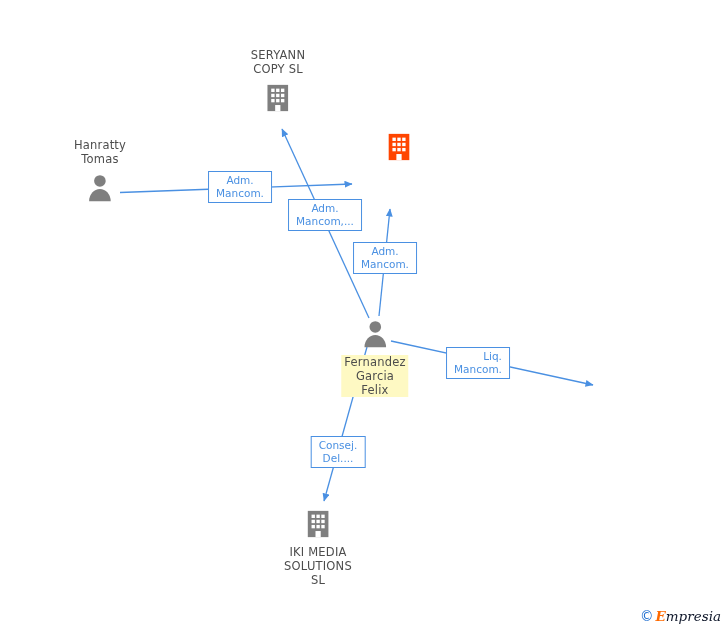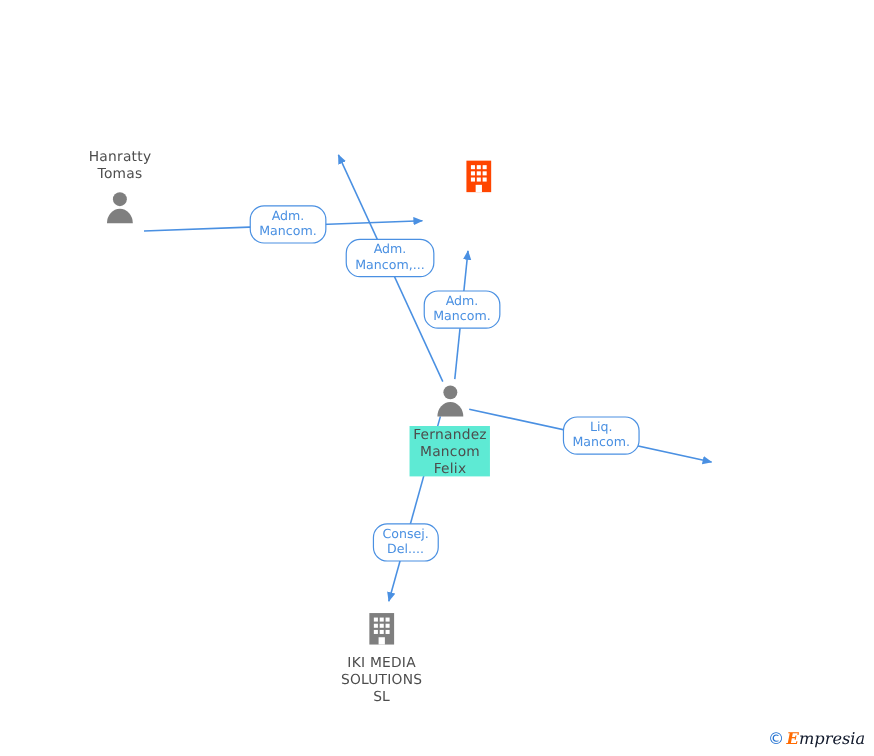--- a/index.html
+++ b/index.html
@@ -18,53 +18,53 @@
   .node {
     position:absolute; z-index:3;
     display:flex; flex-direction:column; align-items:center;
     transform:translateX(-50%);
     cursor:pointer;
   }
   .node-label {
     font-size:11.5px; line-height:14px; color:#4d4d4d;
     text-align:center; letter-spacing:0.2px; white-space:nowrap;
   }
-  .node-label.masked { background:#5eead4; padding:0 3px; }
+  .node-label.masked { background:#fef9c3; padding:0 3px; }
   .icon { margin-top:7px; color:#7f7f7f; line-height:0; }
   .icon.orange { color:#ff4500; }
   .icon-first .icon { margin-top:0; }
   .icon-first .node-label { margin-top:6px; }
 
   .edge-label {
     position:absolute; z-index:2;
     transform:translate(-50%,-50%);
     background:#ffffff;
     border:1px solid #4a90e2;
-    border-radius:12px;
+    border-radius:0;
     color:#4a90e2;
     font-size:10.5px; line-height:13px;
     text-align:center;
     padding:2px 7px;
     white-space:nowrap;
     cursor:pointer;
   }
 
   
   .n-seryann   { left:278px; top:48px; }
   .n-tofe      { left:399px; top:125px; }
-  .n-hanratty  { left:100px; top:123px; }
+  .n-hanratty  { left:100px; top:138px; }
   .n-fernandez { left:375px; top:319px; }
   .n-clasiur   { left:631px; top:384px; }
   .n-iki       { left:318px; top:509px; }
 
   
   .l-adm1   { left:240px; top:187px; }
   .l-unico  { left:325px; top:215px; }
   .l-adm2   { left:385px; top:258px; }
-  .l-liq    { left:501px; top:363px; }
+  .l-liq    { left:478px; top:363px;text-align:right; }
   .l-consej { left:338px; top:452px; }
 
   .footer {
     position:absolute; right:7px; bottom:6px; z-index:3;
     font-size:13.5px; cursor:pointer; white-space:nowrap;
   }
   .footer .c    { color:#1f6fd0; margin-right:2px; }
   .footer .e    { color:#ff6a00; font-style:italic; font-weight:bold; font-family:"DejaVu Serif", serif; }
   .footer .rest { color:#0f172a; font-style:italic; font-family:"DejaVu Serif", serif; }
 </style>
@@ -100,87 +100,110 @@
   </div>
   <div class="edge-label l-liq">
     <div>Liq.</div>
     <div>Mancom.</div>
   </div>
   <div class="edge-label l-consej">
     <div>Consej.</div>
     <div>Del....</div>
   </div>
 
-
-  <div class="node n-tofe">
-    <span class="icon orange">
+  <div class="node n-seryann">
+    <div class="node-label">
+      <div>SERYANN</div>
+      <div>COPY SL</div>
+    </div>
+    <span class="icon">
       <svg viewBox="0 0 32 32" width="30" height="30">
         <rect x="5" y="2" width="22" height="28" fill="currentColor"></rect>
         <g fill="#ffffff">
           <rect x="9" y="6" width="3.6" height="3.6"></rect>
             <rect x="14.2" y="6" width="3.6" height="3.6"></rect>
             <rect x="19.4" y="6" width="3.6" height="3.6"></rect>
           <rect x="9" y="11.5" width="3.6" height="3.6"></rect>
             <rect x="14.2" y="11.5" width="3.6" height="3.6"></rect>
             <rect x="19.4" y="11.5" width="3.6" height="3.6"></rect>
           <rect x="9" y="17" width="3.6" height="3.6"></rect>
             <rect x="14.2" y="17" width="3.6" height="3.6"></rect>
             <rect x="19.4" y="17" width="3.6" height="3.6"></rect>
           <rect x="13.2" y="23.5" width="5.6" height="6.5"></rect>
         </g>
       </svg>
     </span>
   </div>
 
-  <div class="node n-hanratty">
-    <div class="node-label">
-      <div>Hanratty</div>
-      <div>Tomas</div>
-    </div>
-    <span class="icon">
-      <svg viewBox="0 0 32 32" width="30" height="30">
-        <circle cx="16" cy="8.5" r="6.2" fill="currentColor"></circle>
-        <path d="M4.5 30 a11.5 13 0 0 1 23 0 z" fill="currentColor"></path>
-      </svg>
-    </span>
-  </div>
-
-  <div class="node n-fernandez icon-first">
-    <span class="icon">
-      <svg viewBox="0 0 32 32" width="30" height="30">
-        <circle cx="16" cy="8.5" r="6.2" fill="currentColor"></circle>
-        <path d="M4.5 30 a11.5 13 0 0 1 23 0 z" fill="currentColor"></path>
-      </svg>
-    </span>
-    <div class="node-label masked">
-      <div>Fernandez</div>
-      <div>Mancom</div>
-      <div>Felix</div>
-    </div>
-  </div>
-
-
-  <div class="node n-iki icon-first">
-    <span class="icon">
+  <div class="node n-tofe">
+    <span class="icon orange">
       <svg viewBox="0 0 32 32" width="30" height="30">
         <rect x="5" y="2" width="22" height="28" fill="currentColor"></rect>
         <g fill="#ffffff">
           <rect x="9" y="6" width="3.6" height="3.6"></rect>
             <rect x="14.2" y="6" width="3.6" height="3.6"></rect>
             <rect x="19.4" y="6" width="3.6" height="3.6"></rect>
           <rect x="9" y="11.5" width="3.6" height="3.6"></rect>
             <rect x="14.2" y="11.5" width="3.6" height="3.6"></rect>
             <rect x="19.4" y="11.5" width="3.6" height="3.6"></rect>
           <rect x="9" y="17" width="3.6" height="3.6"></rect>
             <rect x="14.2" y="17" width="3.6" height="3.6"></rect>
             <rect x="19.4" y="17" width="3.6" height="3.6"></rect>
           <rect x="13.2" y="23.5" width="5.6" height="6.5"></rect>
         </g>
       </svg>
     </span>
+  </div>
+
+  <div class="node n-hanratty">
+    <div class="node-label">
+      <div>Hanratty</div>
+      <div>Tomas</div>
+    </div>
+    <span class="icon">
+      <svg viewBox="0 0 32 32" width="30" height="30">
+        <circle cx="16" cy="8.5" r="6.2" fill="currentColor"></circle>
+        <path d="M4.5 30 a11.5 13 0 0 1 23 0 z" fill="currentColor"></path>
+      </svg>
+    </span>
+  </div>
+
+  <div class="node n-fernandez icon-first">
+    <span class="icon">
+      <svg viewBox="0 0 32 32" width="30" height="30">
+        <circle cx="16" cy="8.5" r="6.2" fill="currentColor"></circle>
+        <path d="M4.5 30 a11.5 13 0 0 1 23 0 z" fill="currentColor"></path>
+      </svg>
+    </span>
+    <div class="node-label masked">
+      <div>Fernandez</div>
+      <div>Garcia</div>
+      <div>Felix</div>
+    </div>
+  </div>
+
+
+  <div class="node n-iki icon-first">
+    <span class="icon">
+      <svg viewBox="0 0 32 32" width="30" height="30">
+        <rect x="5" y="2" width="22" height="28" fill="currentColor"></rect>
+        <g fill="#ffffff">
+          <rect x="9" y="6" width="3.6" height="3.6"></rect>
+            <rect x="14.2" y="6" width="3.6" height="3.6"></rect>
+            <rect x="19.4" y="6" width="3.6" height="3.6"></rect>
+          <rect x="9" y="11.5" width="3.6" height="3.6"></rect>
+            <rect x="14.2" y="11.5" width="3.6" height="3.6"></rect>
+            <rect x="19.4" y="11.5" width="3.6" height="3.6"></rect>
+          <rect x="9" y="17" width="3.6" height="3.6"></rect>
+            <rect x="14.2" y="17" width="3.6" height="3.6"></rect>
+            <rect x="19.4" y="17" width="3.6" height="3.6"></rect>
+          <rect x="13.2" y="23.5" width="5.6" height="6.5"></rect>
+        </g>
+      </svg>
+    </span>
     <div class="node-label">
       <div>IKI MEDIA</div>
       <div>SOLUTIONS</div>
       <div>SL</div>
     </div>
   </div>
 
   <div class="footer">
     <span class="c">©</span><span class="e">E</span><span class="rest">mpresia</span>
   </div>

